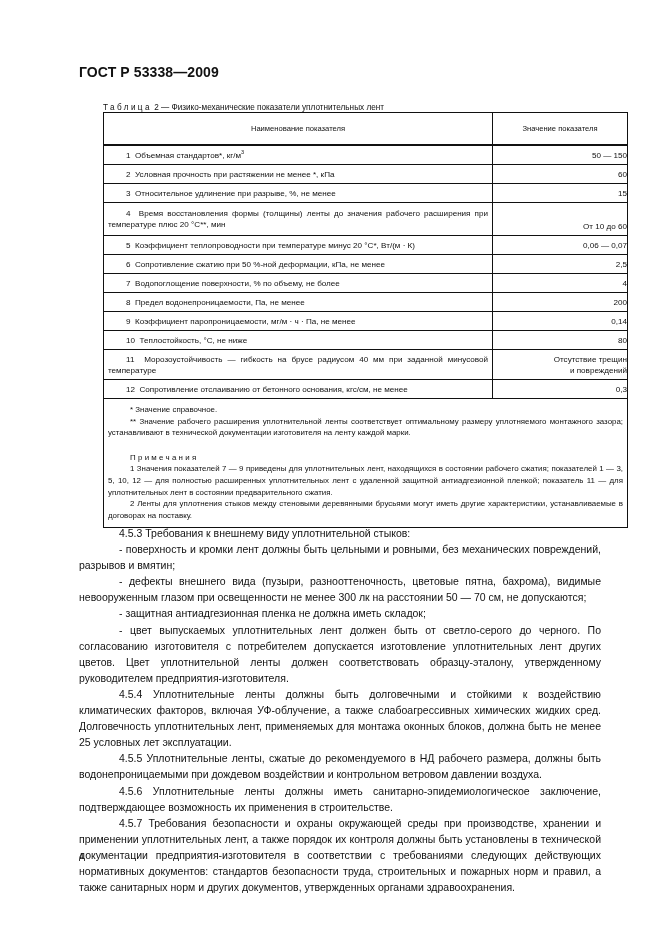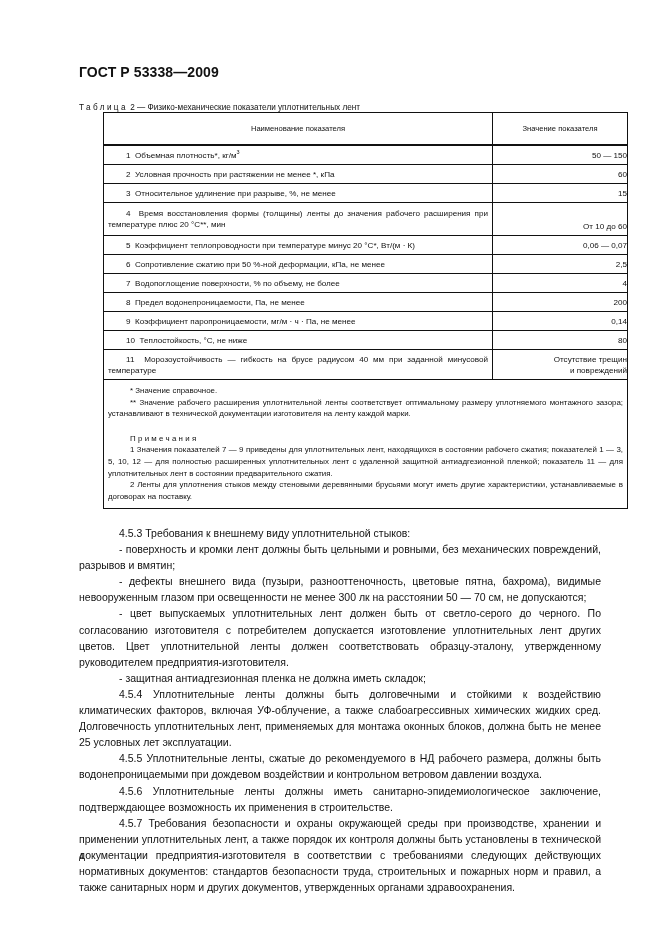--- a/index.html
+++ b/index.html
@@ -8,21 +8,21 @@
     font-family: "Liberation Sans", "DejaVu Sans", sans-serif; color: #111;
   }
   .doc-code {
     position: absolute; left: 79px; top: 64px;
     font-size: 14px; font-weight: bold; letter-spacing: 0.1px;
   }
   .table-caption {
     position: absolute; left: 79px; top: 103px;
     font-size: 8.2px; white-space: nowrap;
   }
-  .table-caption .spaced { letter-spacing: 2.4px; }
+  .table-caption .spaced { letter-spacing: 2.4px; margin-left: 24px; }
   .table-wrap {
     position: absolute; left: 78px; top: 112px; width: 524px; padding-left: 25px;
   }
   table.props {
     border-collapse: collapse; width: 524px; table-layout: fixed;
     font-size: 8.1px;
   }
   table.props td, table.props th {
     border: 1px solid #111; padding: 0; vertical-align: middle;
   }
@@ -72,21 +72,21 @@
         <col class="c2">
       </colgroup>
     <thead>
       <tr>
         <th>Наименование показателя</th>
         <th>Значение показателя</th>
       </tr>
     </thead>
     <tbody>
       <tr class="h19">
-        <td class="name"><span class="ind"></span><span>1</span>&nbsp; <span>Объемная плотность*, кг/м</span><sup>3</sup></td>
+        <td class="name"><span class="ind"></span><span>1</span>&nbsp; <span>Объемная стандартов*, кг/м</span><sup>3</sup></td>
         <td class="val">50 — 150</td>
       </tr>
       <tr class="h19">
         <td class="name"><span class="ind"></span><span>2</span>&nbsp; <span>Условная прочность при растяжении не менее *, кПа</span></td>
         <td class="val">60</td>
       </tr>
       <tr class="h19">
         <td class="name"><span class="ind"></span><span>3</span>&nbsp; <span>Относительное удлинение при разрыве, %, не менее</span></td>
         <td class="val">15</td>
       </tr>
@@ -118,38 +118,42 @@
         <td class="name"><span class="ind"></span><span>10</span>&nbsp; <span>Теплостойкость, °С, не ниже</span></td>
         <td class="val">80</td>
       </tr>
       <tr class="h30">
         <td class="name" style="text-align:justify;"><span class="ind"></span><span>11</span>&nbsp; <span>Морозоустойчивость — гибкость на брусе радиусом 40 мм при заданной минусовой температуре</span></td>
         <td class="val">
           <div>Отсутствие трещин</div>
           <div>и повреждений</div>
         </td>
       </tr>
+      <tr class="h19">
+        <td class="name"><span class="ind"></span><span>12</span>&nbsp; <span>Сопротивление отслаиванию от бетонного основания, кгс/см, не менее</span></td>
+        <td class="val">0,3</td>
+      </tr>
       <tr>
         <td colspan="2" class="notes-cell">
           <div class="note-line">* Значение справочное.</div>
           <div class="note-line">** Значение рабочего расширения уплотнительной ленты соответствует оптимальному размеру уплотняемого монтажного зазора; устанавливают в технической документации изготовителя на ленту каждой марки.</div>
           <div class="notes-title">Примечания</div>
           <div class="note-line">1 Значения показателей 7 — 9 приведены для уплотнительных лент, находящихся в состоянии рабочего сжатия; показателей 1 — 3, 5, 10, 12 — для полностью расширенных уплотнительных лент с удаленной защитной антиадгезионной пленкой; показатель 11 — для уплотнительных лент в состоянии предварительного сжатия.</div>
           <div class="note-line">2 Ленты для уплотнения стыков между стеновыми деревянными брусьями могут иметь другие характеристики, устанавливаемые в договорах на поставку.</div>
         </td>
       </tr>
     </tbody>
   </table>
 </div>
 
 <div class="body-text">
   <p class="lvl2">4.5.3 Требования к внешнему виду уплотнительной стыков:</p>
   <p class="lvl2">- поверхность и кромки лент должны быть цельными и ровными, без механических повреждений, разрывов и вмятин;</p>
   <p class="lvl2">- дефекты внешнего вида (пузыри, разнооттеночность, цветовые пятна, бахрома), видимые невооруженным глазом при освещенности не менее 300 лк на расстоянии 50 — 70 см, не допускаются;</p>
+  <p class="lvl2">- защитная антиадгезионная пленка не должна иметь складок;</p>
   <p class="lvl2">- цвет выпускаемых уплотнительных лент должен быть от светло-серого до черного. По согласованию изготовителя с потребителем допускается изготовление уплотнительных лент других цветов. Цвет уплотнительной ленты должен соответствовать образцу-эталону, утвержденному руководителем предприятия-изготовителя.</p>
-  <p class="lvl2">- защитная антиадгезионная пленка не должна иметь складок;</p>
   <p class="lvl2">4.5.4 Уплотнительные ленты должны быть долговечными и стойкими к воздействию климатических факторов, включая УФ-облучение, а также слабоагрессивных химических жидких сред. Долговечность уплотнительных лент, применяемых для монтажа оконных блоков, должна быть не менее 25 условных лет эксплуатации.</p>
   <p class="lvl2">4.5.5 Уплотнительные ленты, сжатые до рекомендуемого в НД рабочего размера, должны быть водонепроницаемыми при дождевом воздействии и контрольном ветровом давлении воздуха.</p>
   <p class="lvl2">4.5.6 Уплотнительные ленты должны иметь санитарно-эпидемиологическое заключение, подтверждающее возможность их применения в строительстве.</p>
   <p class="lvl2">4.5.7 Требования безопасности и охраны окружающей среды при производстве, хранении и применении уплотнительных лент, а также порядок их контроля должны быть установлены в технической документации предприятия-изготовителя в соответствии с требованиями следующих действующих нормативных документов: стандартов безопасности труда, строительных и пожарных норм и правил, а также санитарных норм и других документов, утвержденных органами здравоохранения.</p>
 </div>
 
 <div class="page-num">4</div>
 
 </body></html>

